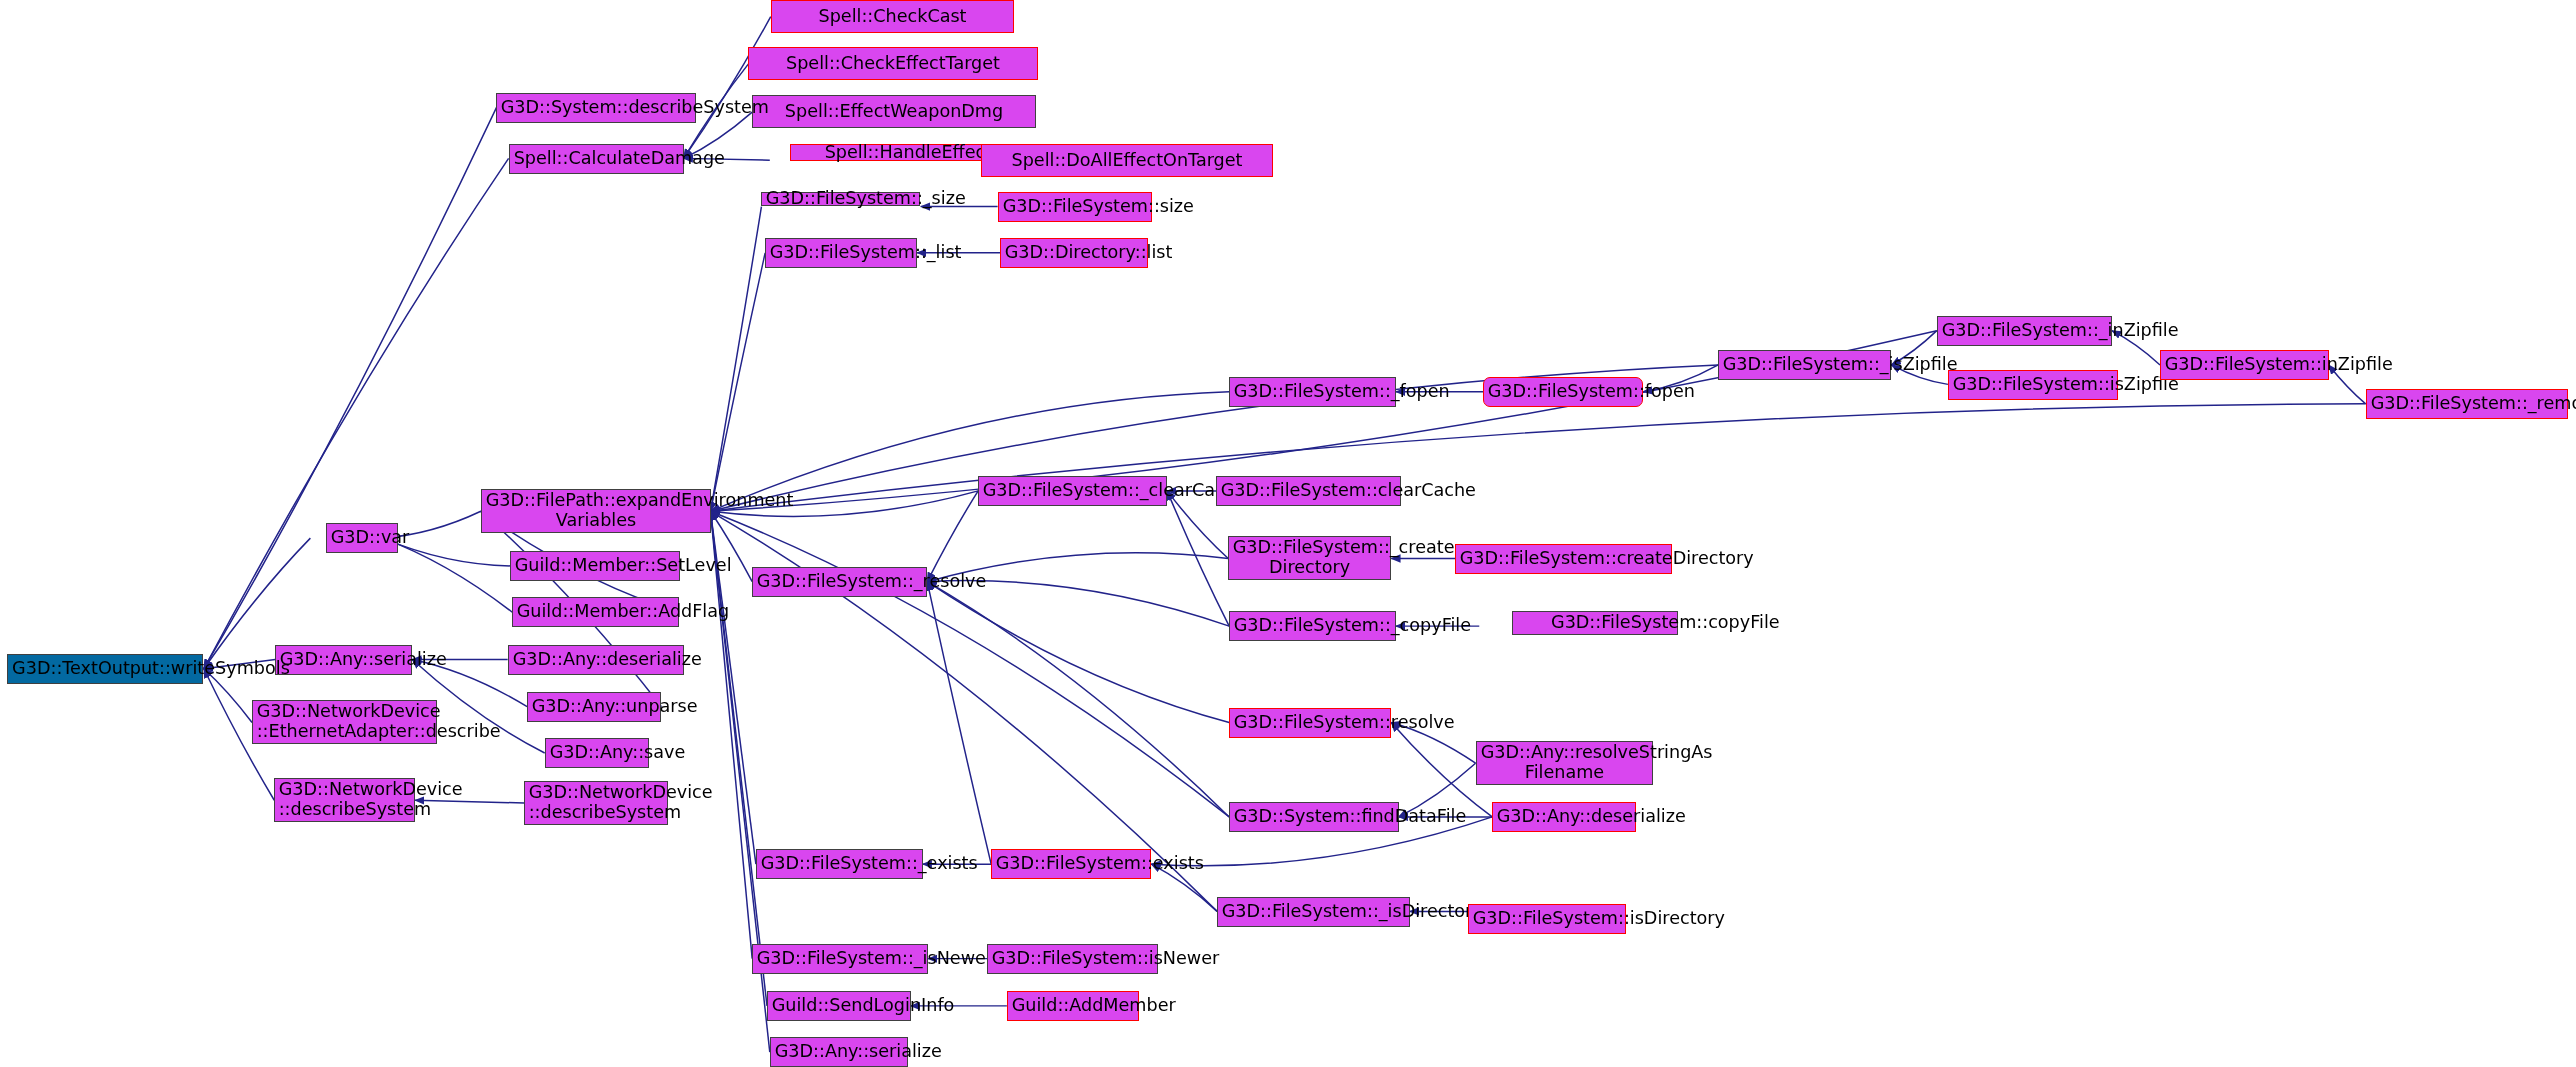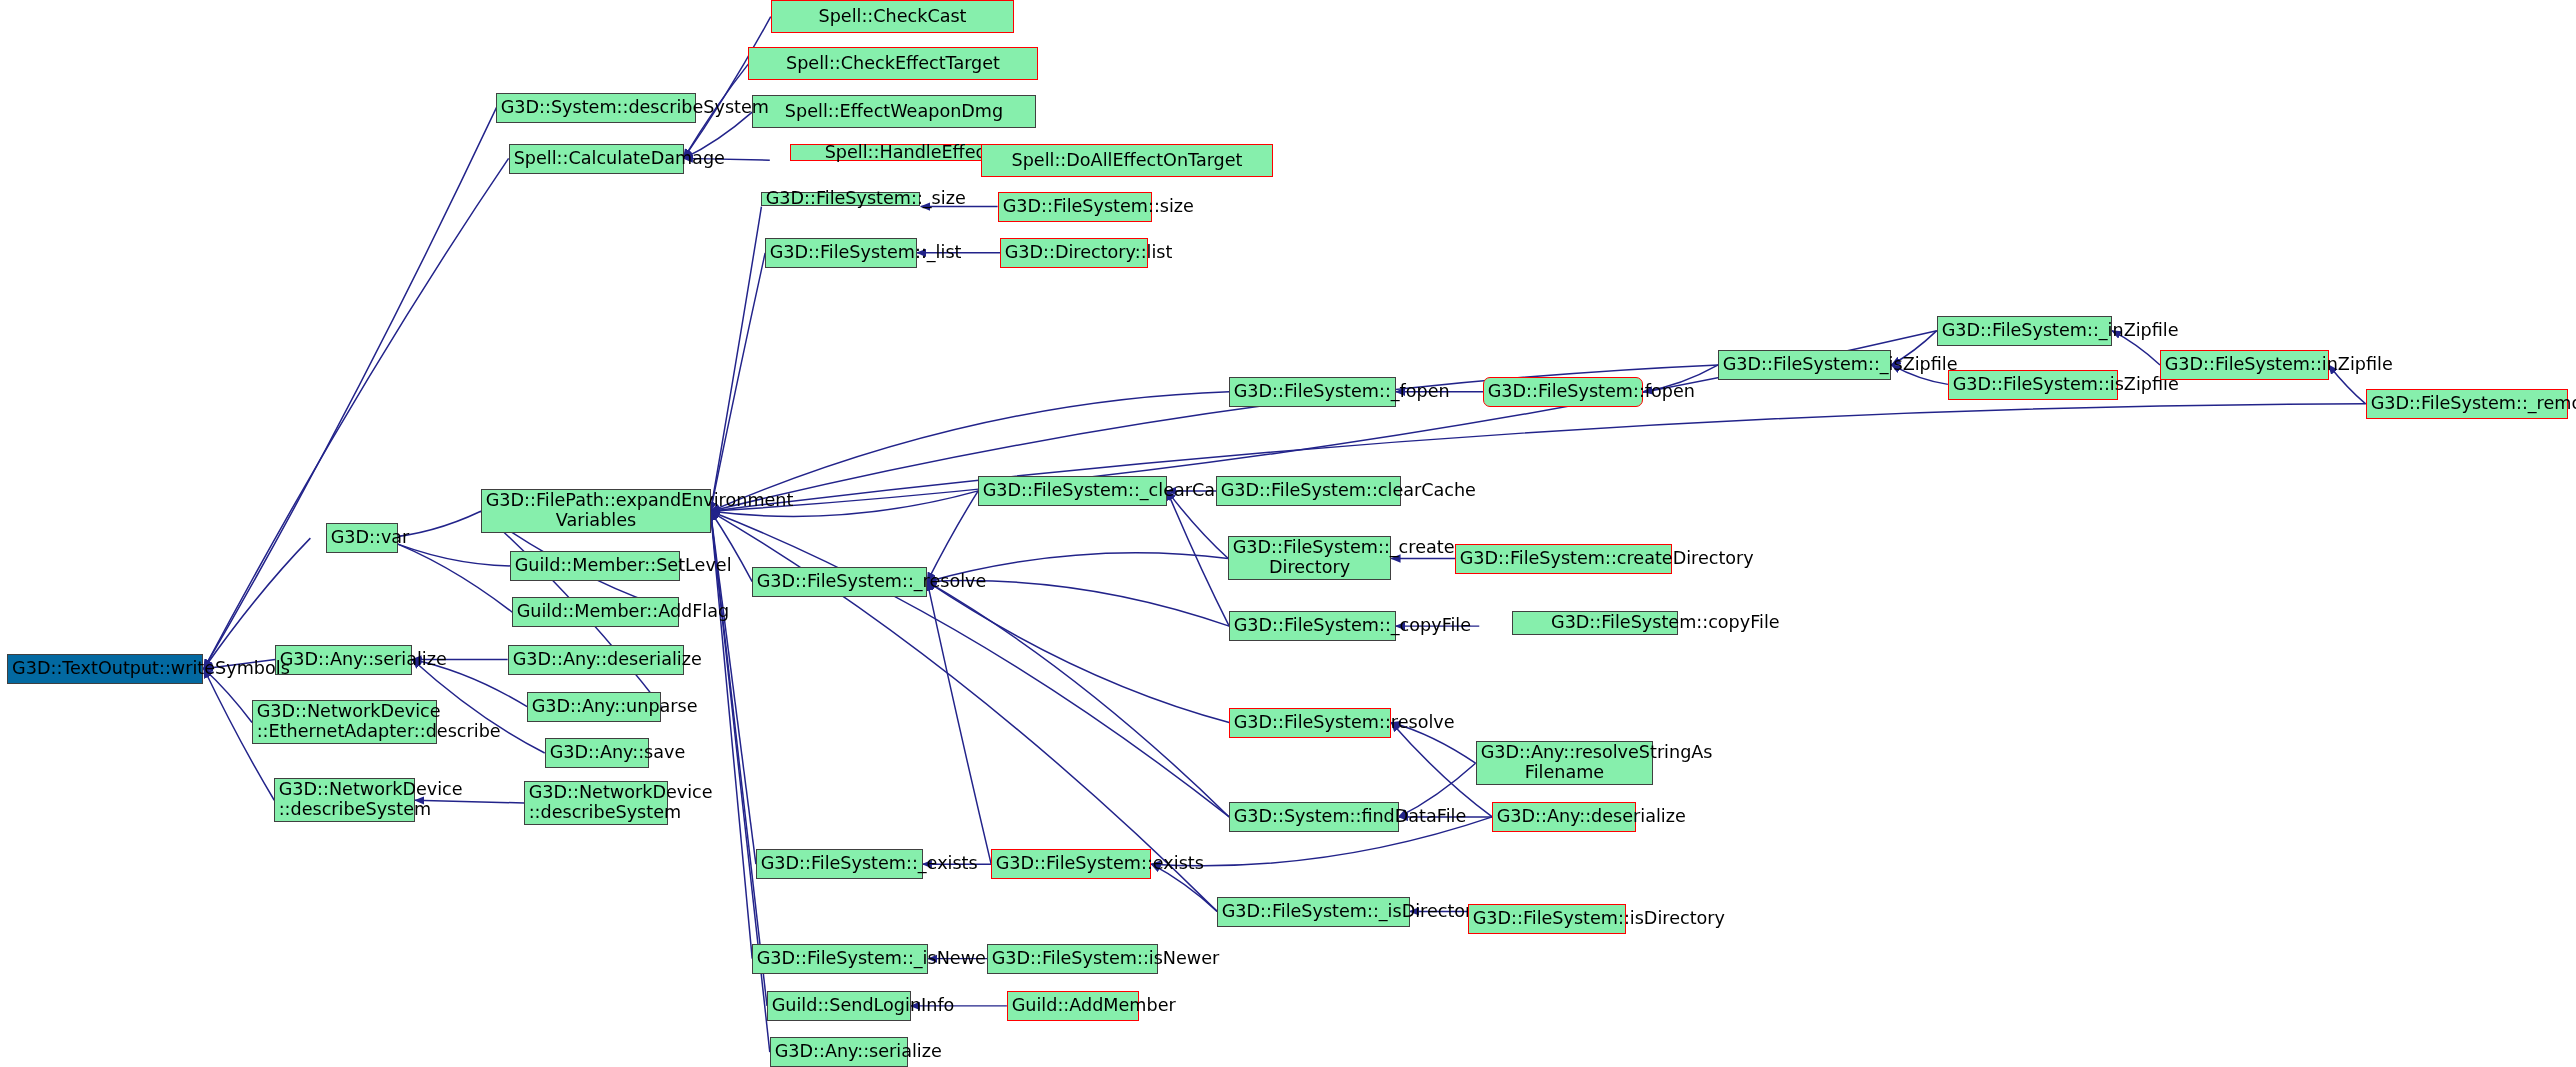--- a/index.html
+++ b/index.html
@@ -9,21 +9,21 @@
     width:2576px;height:1067px;
     background:#ffffff;
     font-family:"DejaVu Sans","Liberation Sans",sans-serif;
     overflow:hidden;
   }
   #edges{position:absolute;left:0;top:0;width:2576px;height:1067px;}
   .node{
     position:absolute;
     box-sizing:border-box;
     border:0.9px solid #404040;
-    background:#86efac;
+    background:#d946ef;
     color:#000000;
     font-size:17.6px;
     line-height:1.12;
     display:flex;
     align-items:center;
     justify-content:center;
     text-align:center;
     white-space:pre-line;
     padding:0.9px 3.7px;
     z-index:5;

